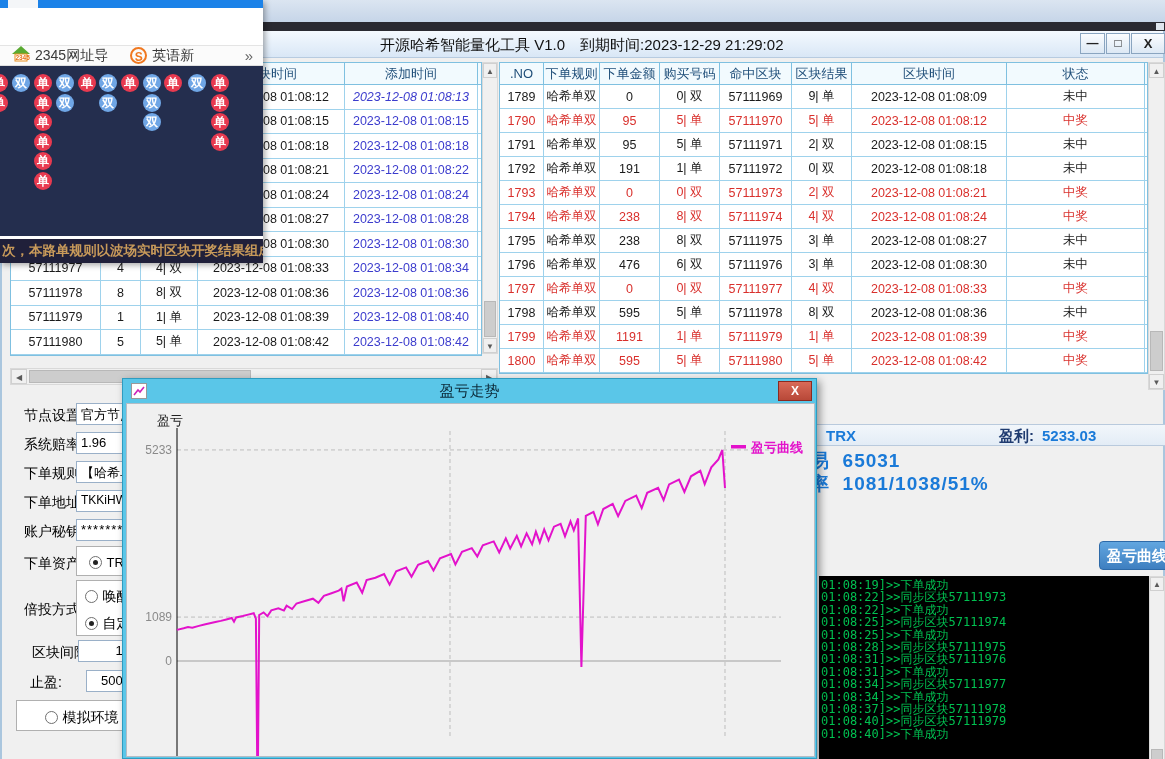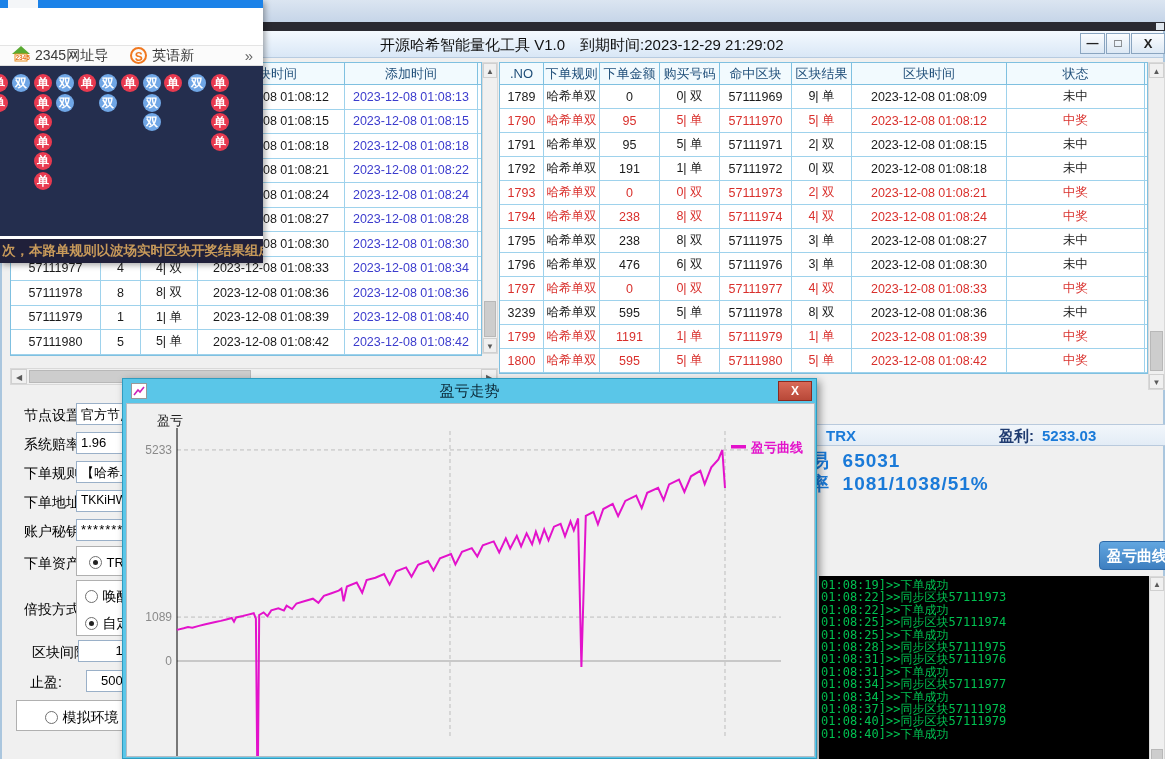--- a/index.html
+++ b/index.html
@@ -92,21 +92,21 @@
           <div class="hcell" style="width: 40px; height: 21px;"></div>
           <div class="hcell" style="width: 57px; height: 21px;"></div>
           <div class="hcell" style="width: 147px; height: 21px;">区块时间</div>
           <div class="hcell" style="width: 133px; height: 21px;">添加时间</div>
         </div>
         <div class="drow">
           <div class="dcell" style="width: 90px; height: 23.5px;"></div>
           <div class="dcell" style="width: 40px; height: 23.5px;"></div>
           <div class="dcell" style="width: 57px; height: 23.5px;"></div>
           <div class="dcell" style="width: 147px; height: 23.5px;">2023-12-08 01:08:12</div>
-          <div class="dcell addedtime" style="width: 133px; height: 23.5px;">2023-12-08 01:08:13</div>
+          <div class="dcell addedtime" style="width: 133px; height: 23.5px; font-style: italic;">2023-12-08 01:08:13</div>
         </div>
         <div class="drow">
           <div class="dcell" style="width: 90px; height: 23.5px;"></div>
           <div class="dcell" style="width: 40px; height: 23.5px;"></div>
           <div class="dcell" style="width: 57px; height: 23.5px;"></div>
           <div class="dcell" style="width: 147px; height: 23.5px;">2023-12-08 01:08:15</div>
           <div class="dcell addedtime" style="width: 133px; height: 23.5px;">2023-12-08 01:08:15</div>
         </div>
         <div class="drow">
           <div class="dcell" style="width: 90px; height: 23.5px;"></div>
@@ -280,21 +280,21 @@
           <div class="dcell" style="width: 44px; height: 23px;">1797</div>
           <div class="dcell" style="width: 56px; height: 23px;">哈希单双</div>
           <div class="dcell" style="width: 60px; height: 23px;">0</div>
           <div class="dcell" style="width: 60px; height: 23px;">0| 双</div>
           <div class="dcell" style="width: 72px; height: 23px;">57111977</div>
           <div class="dcell" style="width: 60px; height: 23px;">4| 双</div>
           <div class="dcell" style="width: 155px; height: 23px;">2023-12-08 01:08:33</div>
           <div class="dcell" style="width: 138px; height: 23px;">中奖</div>
         </div>
         <div class="drow">
-          <div class="dcell" style="width: 44px; height: 23px;">3239</div>
+          <div class="dcell" style="width: 44px; height: 23px;">1798</div>
           <div class="dcell" style="width: 56px; height: 23px;">哈希单双</div>
           <div class="dcell" style="width: 60px; height: 23px;">595</div>
           <div class="dcell" style="width: 60px; height: 23px;">5| 单</div>
           <div class="dcell" style="width: 72px; height: 23px;">57111978</div>
           <div class="dcell" style="width: 60px; height: 23px;">8| 双</div>
           <div class="dcell" style="width: 155px; height: 23px;">2023-12-08 01:08:36</div>
           <div class="dcell" style="width: 138px; height: 23px;">未中</div>
         </div>
         <div class="drow win">
           <div class="dcell" style="width: 44px; height: 23px;">1799</div>

